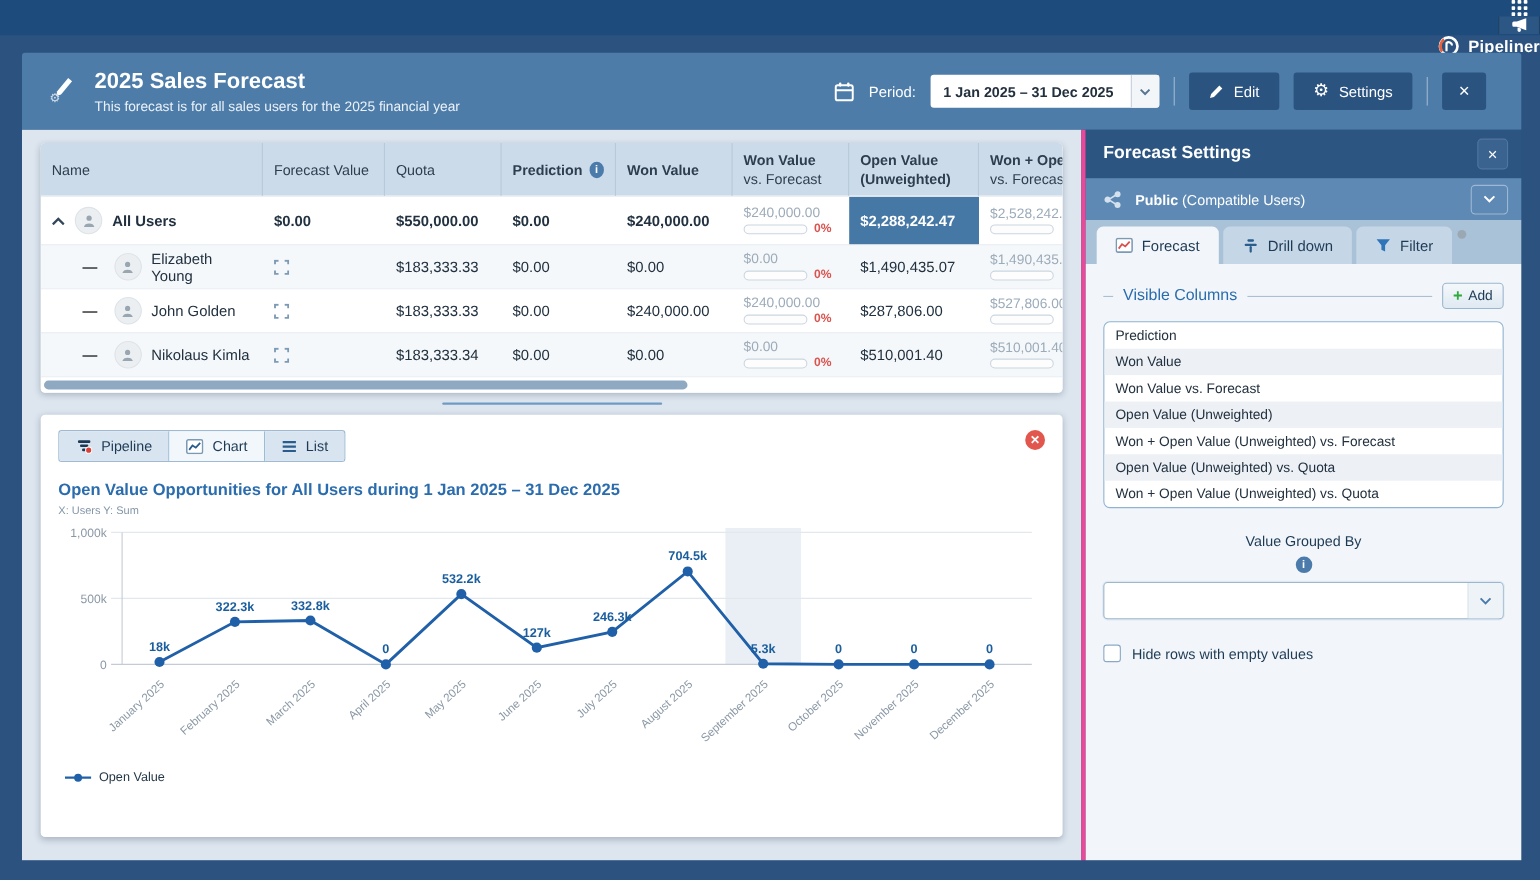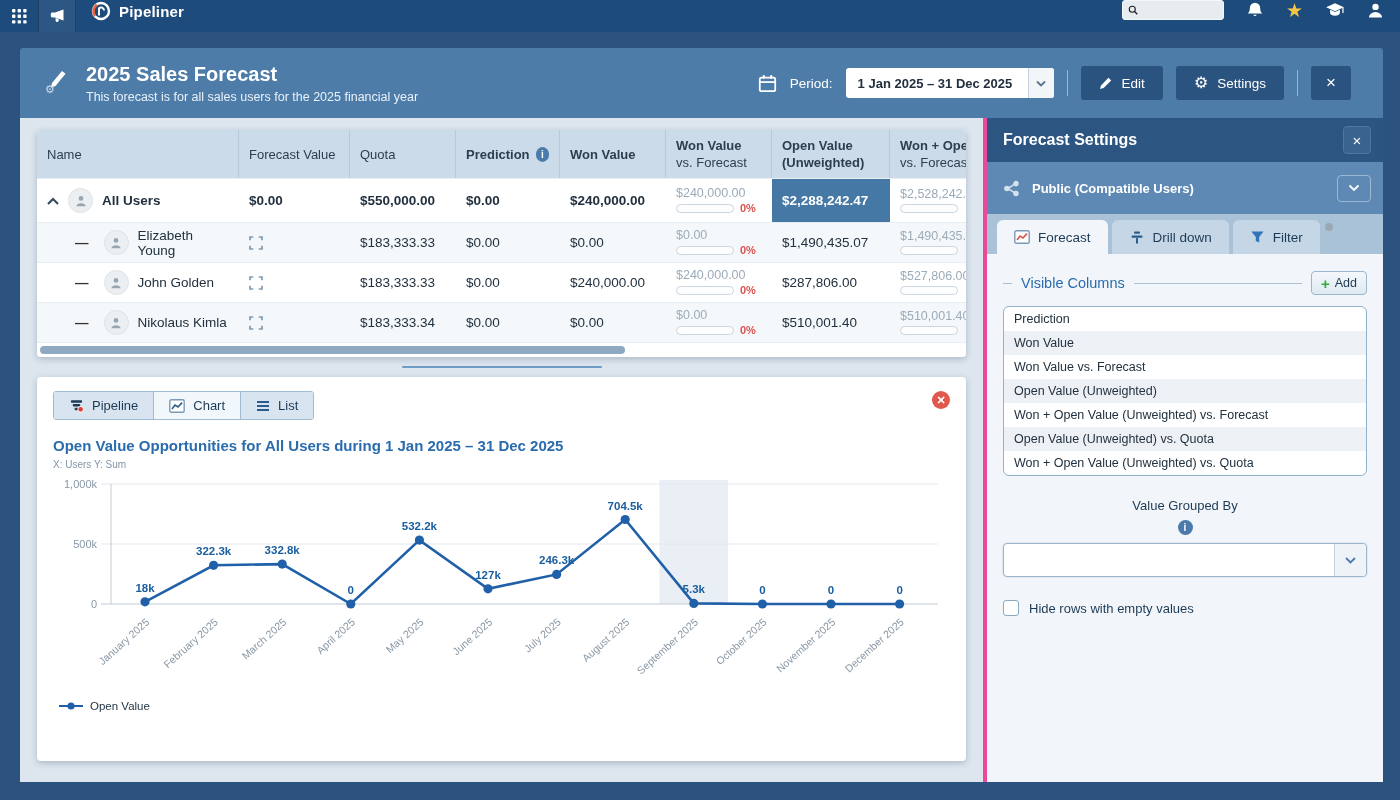--- a/index.html
+++ b/index.html
@@ -1,20 +1,20 @@
 <!DOCTYPE html>
 <html><head>
 <meta charset="utf-8">
 <style>
   * { margin:0; padding:0; box-sizing:border-box; }
   html,body { width:1400px; height:800px; overflow:hidden;
     font-family:"Liberation Sans", sans-serif; background:#2c5280; }
 
   
-  .topbar { height:32px; background:#1d4b7c; display:flex; align-items:flex-start; color:#fff; }
+  .topbar { height:32px; background:#1d4b7c; display:flex; align-items:flex-end; color:#fff;flex-direction:column; }
   .tb-btn { width:38px; height:32px; display:flex; align-items:center; justify-content:center; cursor:pointer; }
   .tb-btn.mega { background:rgba(255,255,255,.07); border-left:1px solid rgba(0,0,0,.25); border-right:1px solid rgba(0,0,0,.25); }
   .brand { display:flex; align-items:center; gap:7px; margin-left:14px; font-size:15px; font-weight:bold; letter-spacing:.2px; }
   .tb-right { margin-left:auto; display:flex; align-items:center; gap:22px; padding-right:16px; }
   .searchbox { width:102px; height:20px; background:#e7ecf1; border:1px solid #f4f7fa; border-radius:3px;
     display:flex; align-items:center; padding:0 5px; gap:4px; }
   .searchbox input { border:none; background:transparent; outline:none; width:76px; font-size:11px; color:#223; }
   .star { color:#f6c642; font-size:19px; line-height:1; }
 
   
@@ -81,21 +81,21 @@
   .chart-title { margin-top:17px; font-size:15px; font-weight:bold; color:#2a6cad; }
   .chart-note { margin-top:5px; font-size:10px; font-weight:normal; color:#8396a8; }
   .legend { display:flex; align-items:center; gap:7px; margin-top:2px; padding-left:6px; font-size:11.5px; color:#243746; }
 
   
   .panel { width:400px; display:flex; flex-direction:column; border-left:4px solid #ec4899; }
   .p-hdr { height:44px; background:#2c5582; display:flex; align-items:center; padding:0 12px 0 16px; }
   .p-title { color:#fff; font-size:16px; font-weight:bold; flex:1; }
   .p-close { width:28px; height:28px; background:#3b6390; border:1px solid #52779f; border-radius:4px;
     color:#fff; font-size:15px; display:flex; align-items:center; justify-content:center; cursor:pointer; }
-  .pubbar { height:52px; background:#5d89b4; display:flex; align-items:center; gap:12px; padding:0 12px 0 16px;font-weight:bold; }
+  .pubbar { height:38px; background:#5d89b4; display:flex; align-items:center; gap:12px; padding:0 12px 0 16px; }
   .pubtext { flex:1; font-size:13px; color:#fff; }
   .pub-chev { width:34px; height:27px; border:1px solid #9db8d2; border-radius:4px; display:flex; align-items:center; justify-content:center; cursor:pointer; }
   .ptabs { height:40px; background:#a9c2d8; display:flex; align-items:flex-end; padding-left:10px; gap:4px; }
   .ptab { position:relative; height:34px; display:flex; align-items:center; gap:8px; padding:0 17px;
     background:#c5d6e6; border-radius:6px 6px 0 0; font-size:13.5px; color:#1d3a55; cursor:pointer; }
   .ptab.active { background:#f2f6fa; }
   .ptab .dot { position:absolute; top:3px; right:-13px; width:8px; height:8px; border-radius:50%; background:#9aa8b4; }
   .p-body { flex:1; background:#f2f6fa; padding:17px 16px; }
   .sechdr { display:flex; align-items:center; gap:9px; }
   .dashline { height:1px; background:#a9bfd2; }

